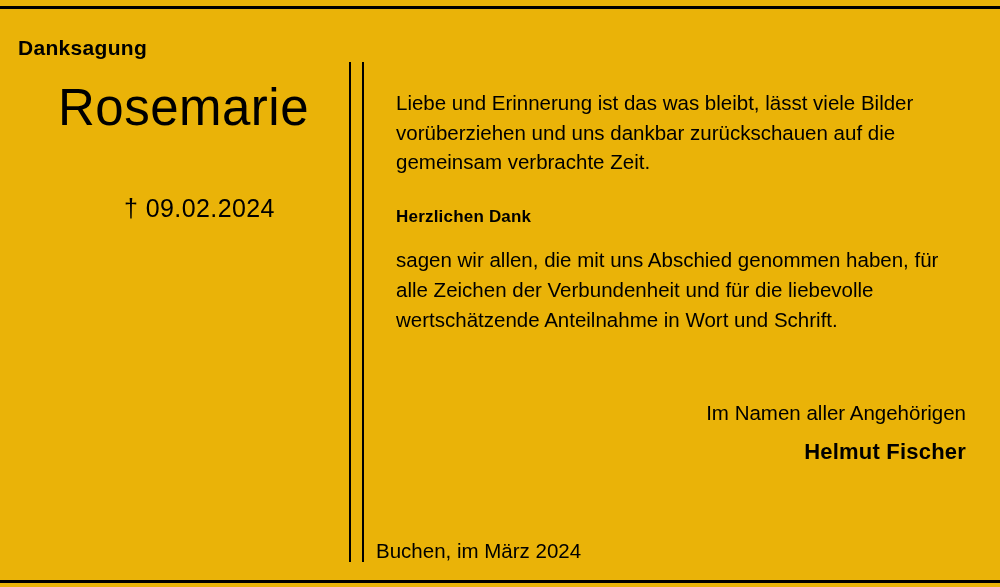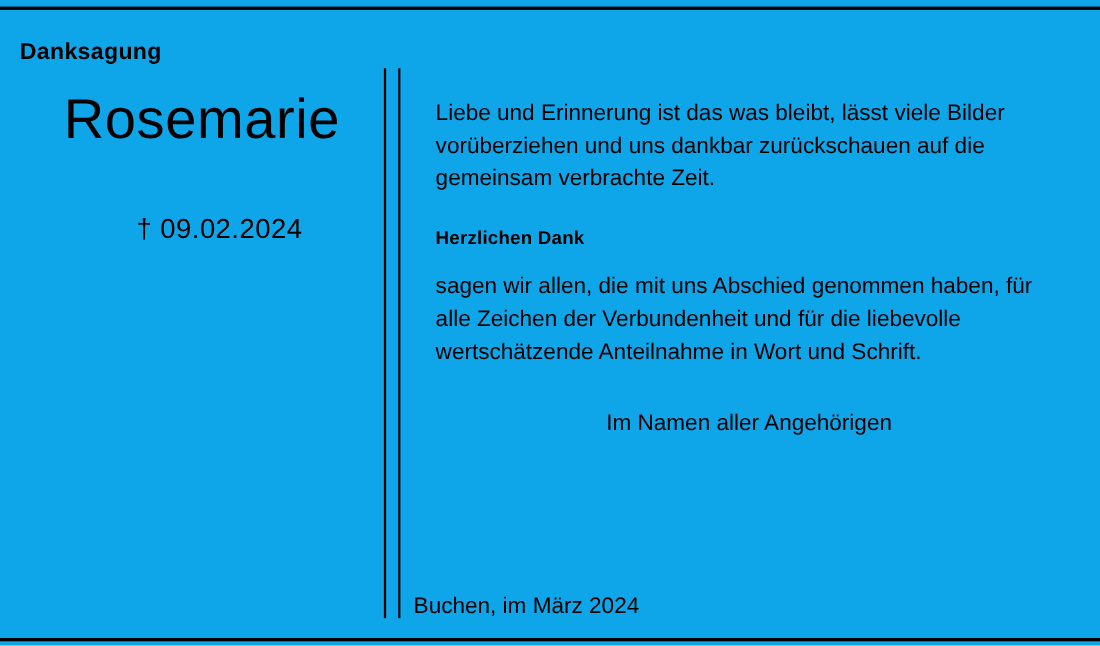--- a/index.html
+++ b/index.html
@@ -9,21 +9,21 @@
   }
   body {
     font-family: "Liberation Sans", sans-serif;
     color: #000000;
   }
   .notice {
     position: relative;
     width: 1000px;
     height: 587px;
     box-sizing: border-box;
-    background: #0ea5e9;
+    background: #eab308;
     overflow: hidden;
   }
   
   .rule-top {
     position: absolute;
     left: 0;
     top: 6px;
     width: 1000px;
     height: 3px;
     background: #000000;
@@ -105,22 +105,22 @@
   .thanks-heading {
     font-size: 17px;
     font-weight: bold;
     margin: 30px 0 18px 0;
     letter-spacing: 0.2px;
   }
   .para.tight {
     margin-bottom: 26px;
   }
   .closing {
-    margin-top: 36px;
-    text-align: center;
+    margin-top: 64px;
+    text-align: right;
   }
   .closing-line {
     font-size: 20.5px;
     line-height: 1.5;
   }
   .signature {
     font-size: 22px;
     font-weight: bold;
     margin-top: 10px;
     letter-spacing: 0.2px;
@@ -150,19 +150,20 @@
       <div class="date-line second">† 09.02.2024</div>
     </div>
   </div>
 
   <div class="right-col">
     <p class="para">Liebe und Erinnerung ist das was bleibt, lässt viele Bilder vorüberziehen und uns dankbar zurückschauen auf die gemeinsam verbrachte Zeit.</p>
     <div class="thanks-heading">Herzlichen Dank</div>
     <p class="para tight">sagen wir allen, die mit uns Abschied genommen haben, für alle Zeichen der Verbundenheit und für die liebevolle wertschätzende Anteilnahme in Wort und Schrift.</p>
     <div class="closing">
       <div class="closing-line">Im Namen aller Angehörigen</div>
+      <div class="signature">Helmut Fischer</div>
     </div>
   </div>
 
   <div class="place-date">Buchen, im März 2024</div>
 
   <div class="rule-bottom"></div>
 </div>
 
 </body></html>

